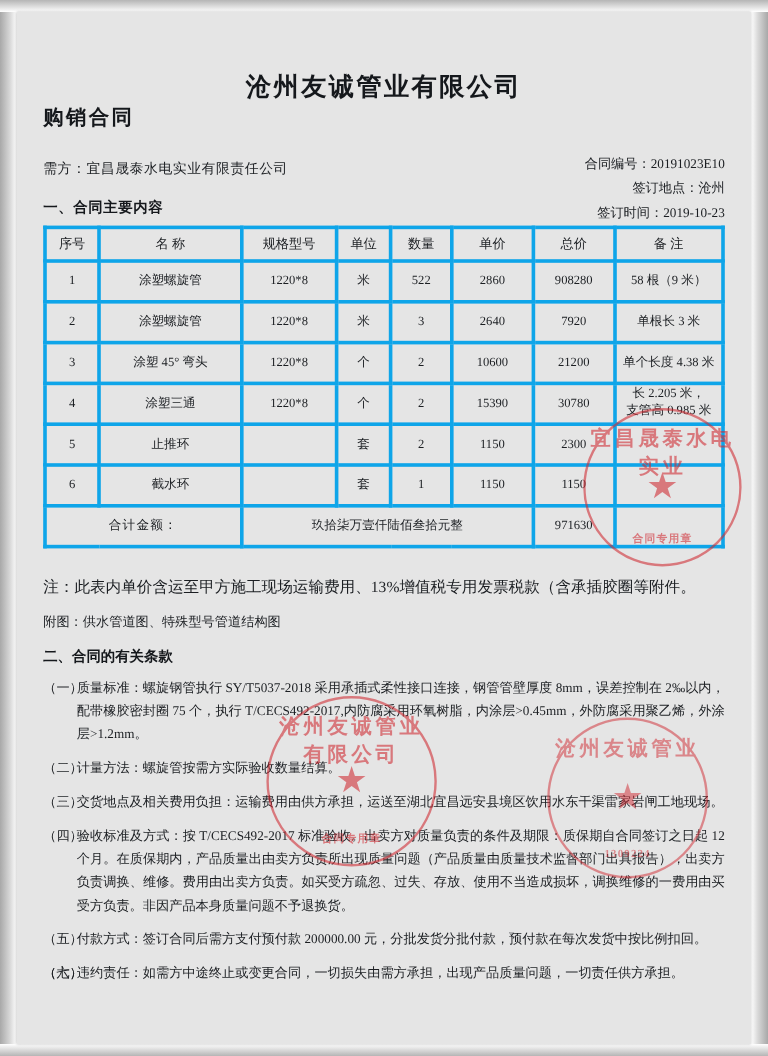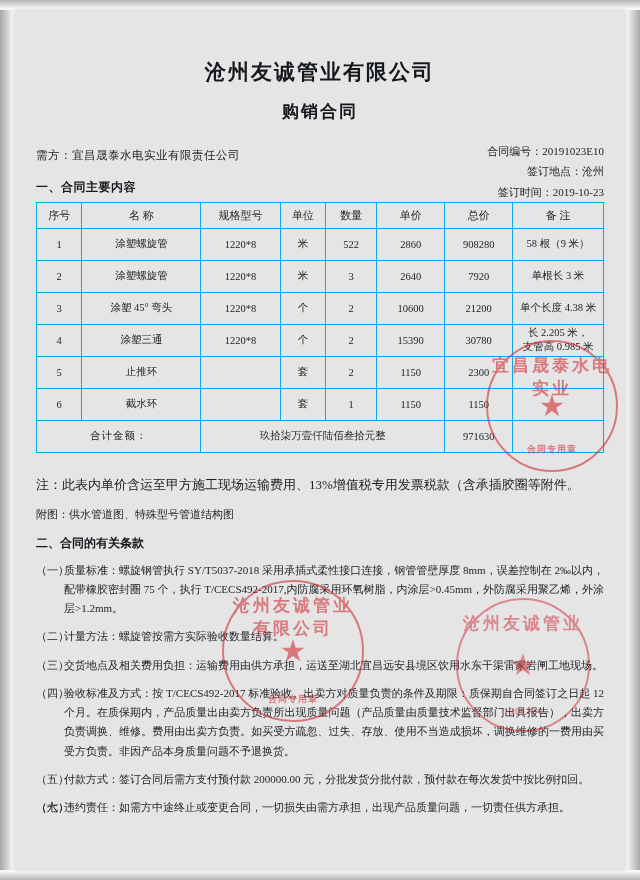--- a/index.html
+++ b/index.html
@@ -39,26 +39,25 @@
   }
   .title {
     text-align: center;
     font-size: 21px;
     font-weight: bold;
     letter-spacing: 2px;
     color: #15181c;
     margin-top: 26px;
   }
   .subtitle {
-    text-align: center;
+    text-align: left;
     font-size: 17px;
     font-weight: bold;
     letter-spacing: 2px;
     color: #15181c;
-    margin-top: 14px;
   }
   .parties {
     margin-top: 22px;
     position: relative;
     font-size: 11.5px;
     color: #1b1e22;
     line-height: 1.9;
   }
   .party-line { letter-spacing: 0.5px; }
   .meta {
@@ -78,21 +77,21 @@
     letter-spacing: 0.5px;
   }
   table.contract {
     margin-top: 6px;
     width: 100%;
     border-collapse: collapse;
     font-size: 10.5px;
     color: #1b1e22;
   }
   table.contract th, table.contract td {
-    border: 1px solid #0ea5e9;
+    border: 3px solid #0ea5e9;
     text-align: center;
     padding: 0;
     height: 31px;
     font-weight: normal;
   }
   table.contract th {
     font-size: 11px;
     height: 25px;
   }
   .col-no { width: 8%; }

